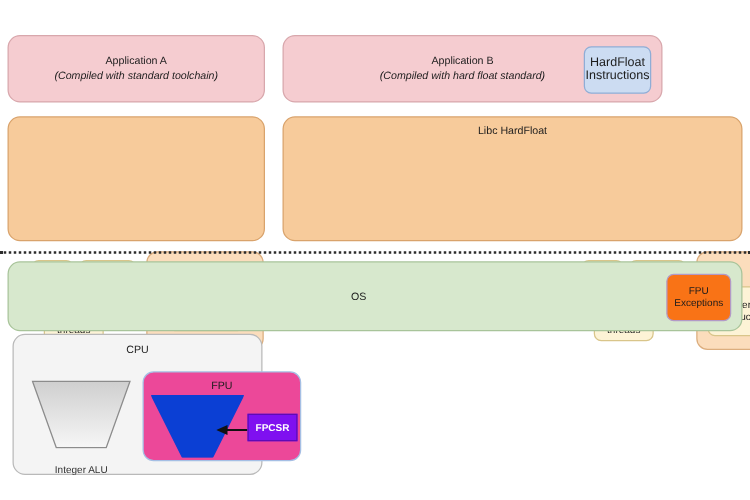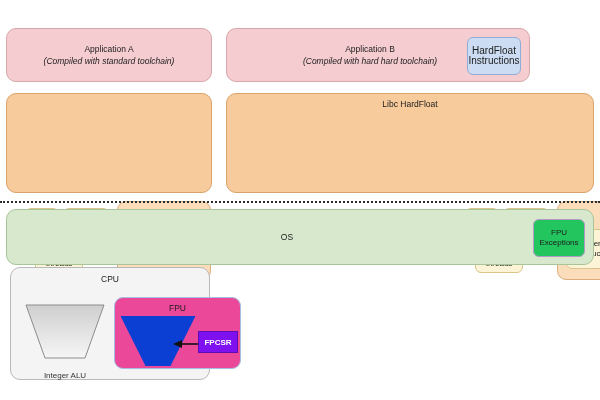--- a/index.html
+++ b/index.html
@@ -81,21 +81,21 @@
     border-radius: 6px;
     display: flex;
     align-items: center;
     justify-content: center;
     text-align: center;
     font-size: 10px;
     line-height: 10px;
     padding: 0 3px;
   }
   .chip-purple {
-    background: #22c55e;
+    background: #f97316;
     border: 1px solid #b29ac7;
     border-radius: 6px;
     display: flex;
     align-items: center;
     justify-content: center;
     text-align: center;
     font-size: 8px;
     line-height: 10px;
     padding: 0 3px;
   }
@@ -183,21 +183,21 @@
 <div class="abs app-band" style="left:6px; top:28px; width:206px; height:54px;">
   <div class="app-title" style="position:absolute; left:0; top:50%; transform:translateY(-50%);">
     <span>Application A</span>
     <span class="sub">(Compiled with standard toolchain)</span>
   </div>
 </div>
 
 <div class="abs app-band" style="left:226px; top:28px; width:304px; height:54px;">
   <div class="app-title" style="position:absolute; left:0; top:50%; transform:translateY(-50%); width:286px;">
     <span>Application B</span>
-    <span class="sub">(Compiled with hard hard toolchain)</span>
+    <span class="sub">(Compiled with hard float standard)</span>
   </div>
   <div class="abs chip-blue" style="right:8px; top:8px; width:54px; height:38px;">
     <span>HardFloat Instructions</span>
   </div>
 </div>
 
 <div class="abs libc-band" style="left:6px; top:93px; width:206px; height:100px;">
 
   <div class="abs chip" style="left:18px; top:114px; width:34px; height:18px;">
     <span>IO</span>

